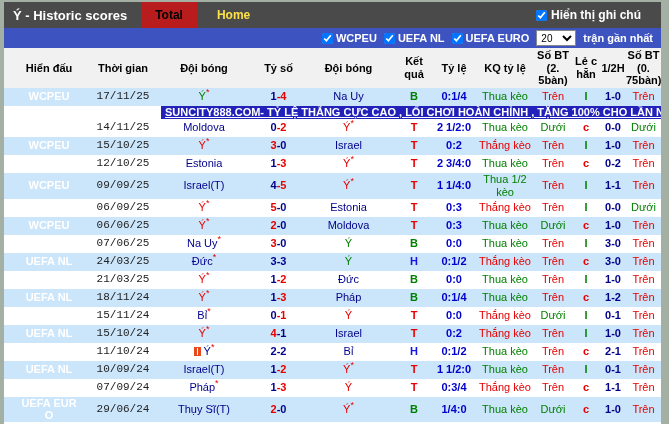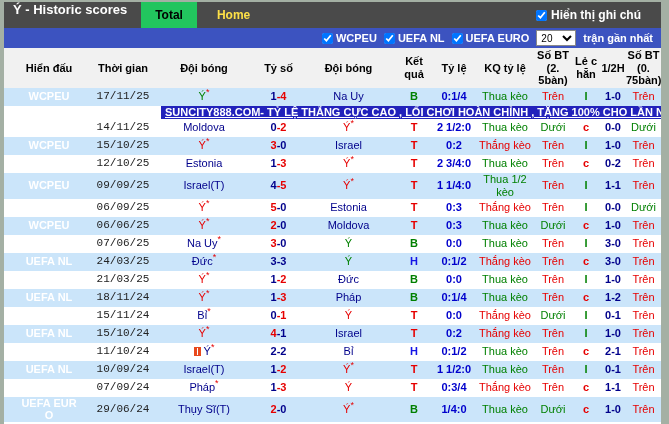--- a/index.html
+++ b/index.html
@@ -6,26 +6,26 @@
   html,body { margin:0; padding:0; }
   body {
     width:669px; height:424px; overflow:hidden;
     background:#a4b0a4;
     font-family:"Liberation Sans","DejaVu Sans",sans-serif;
   }
   .page { margin:2px 8px 0 4px; width:657px; background:#fff; }
 
   
   .titlebar {
-    height:26px; background:#4a4a4a; display:flex; 
+    height:26px; background:#4a4a4a; display:flex; align-items:center;
     color:#fff; font-size:12px;
   }
   .titlebar .app-title { font-weight:bold; font-size:13px; padding:0 14px 0 9px; white-space:nowrap; }
   .tab { height:26px; display:flex; align-items:center; padding:0 14px; font-weight:bold; cursor:pointer; }
-  .tab.active { background:#22c55e; color:#000; }
+  .tab.active { background:#b91c1c; color:#000; }
   .tab.link { color:#fde047; margin-left:6px; }
   .titlebar .spacer { flex:1; }
   .note-toggle { display:flex; align-items:center; gap:4px; font-weight:bold; padding-right:20px; white-space:nowrap; }
   input[type=checkbox]{ width:11px; height:11px; margin:0; }
 
   
   .filterbar {
     height:20px; background:#3c53c0; display:flex; align-items:center;
     justify-content:flex-end; gap:7px; color:#fff; font-size:11px; font-weight:bold;
     padding-right:8px;

